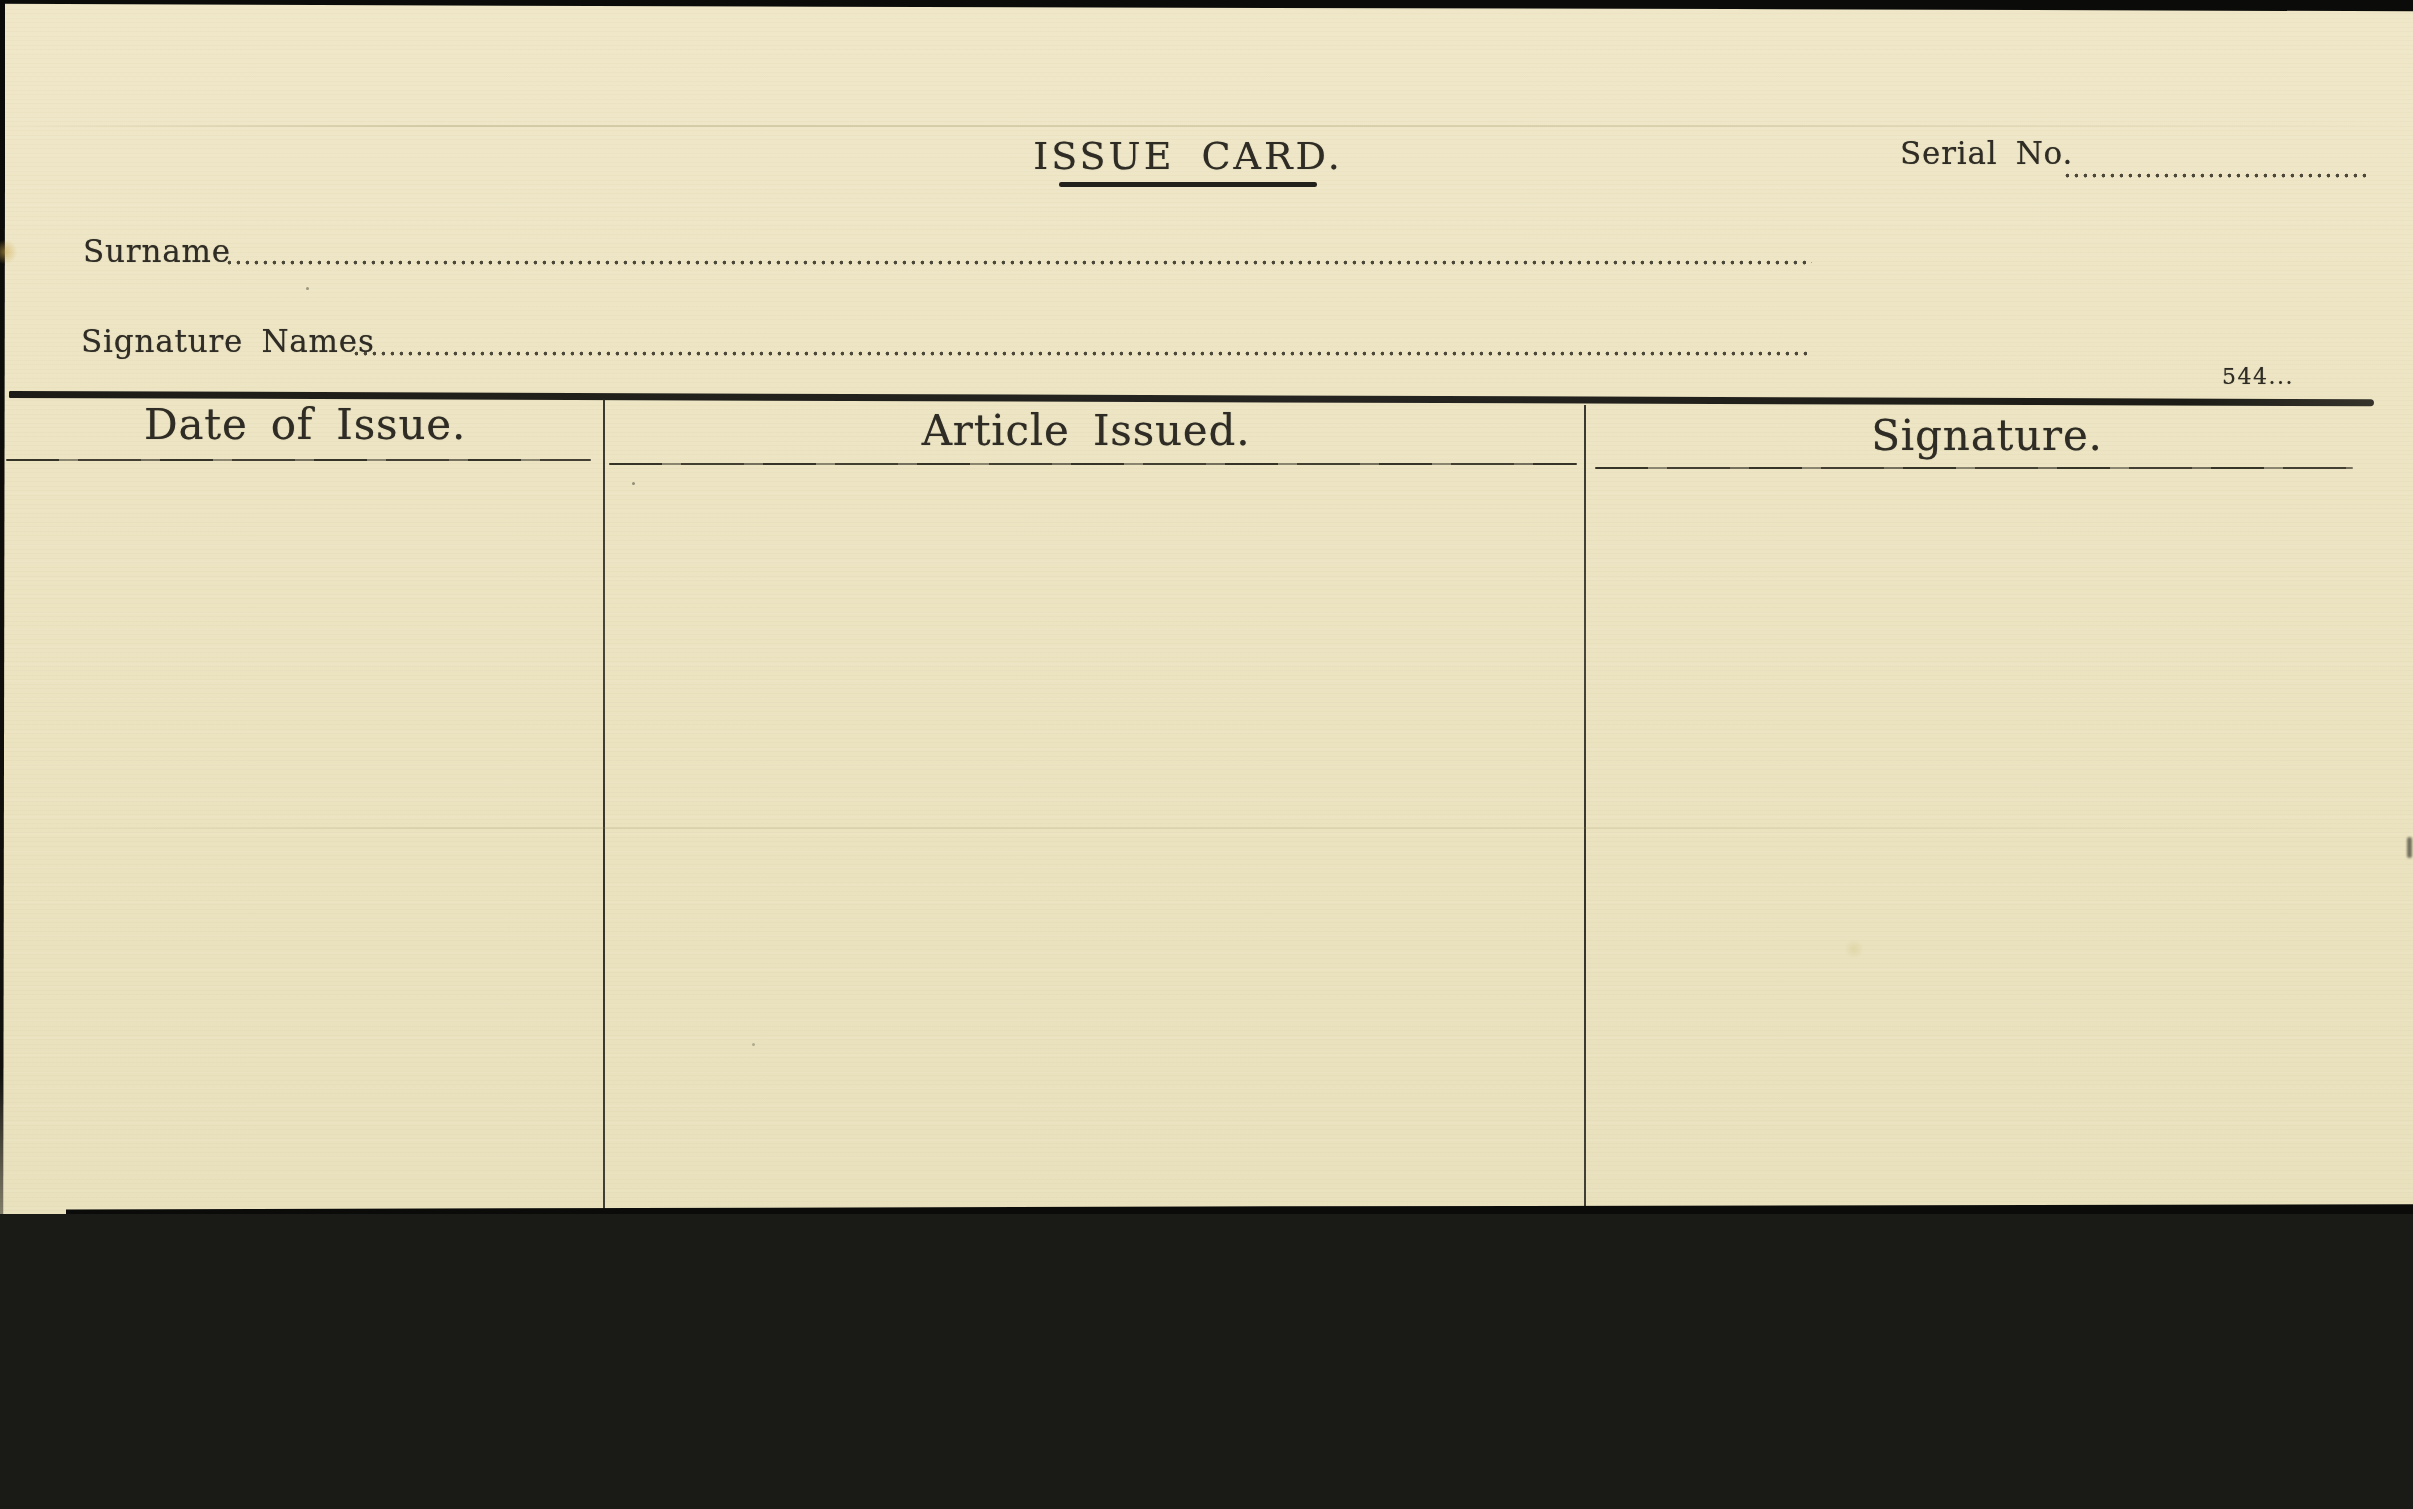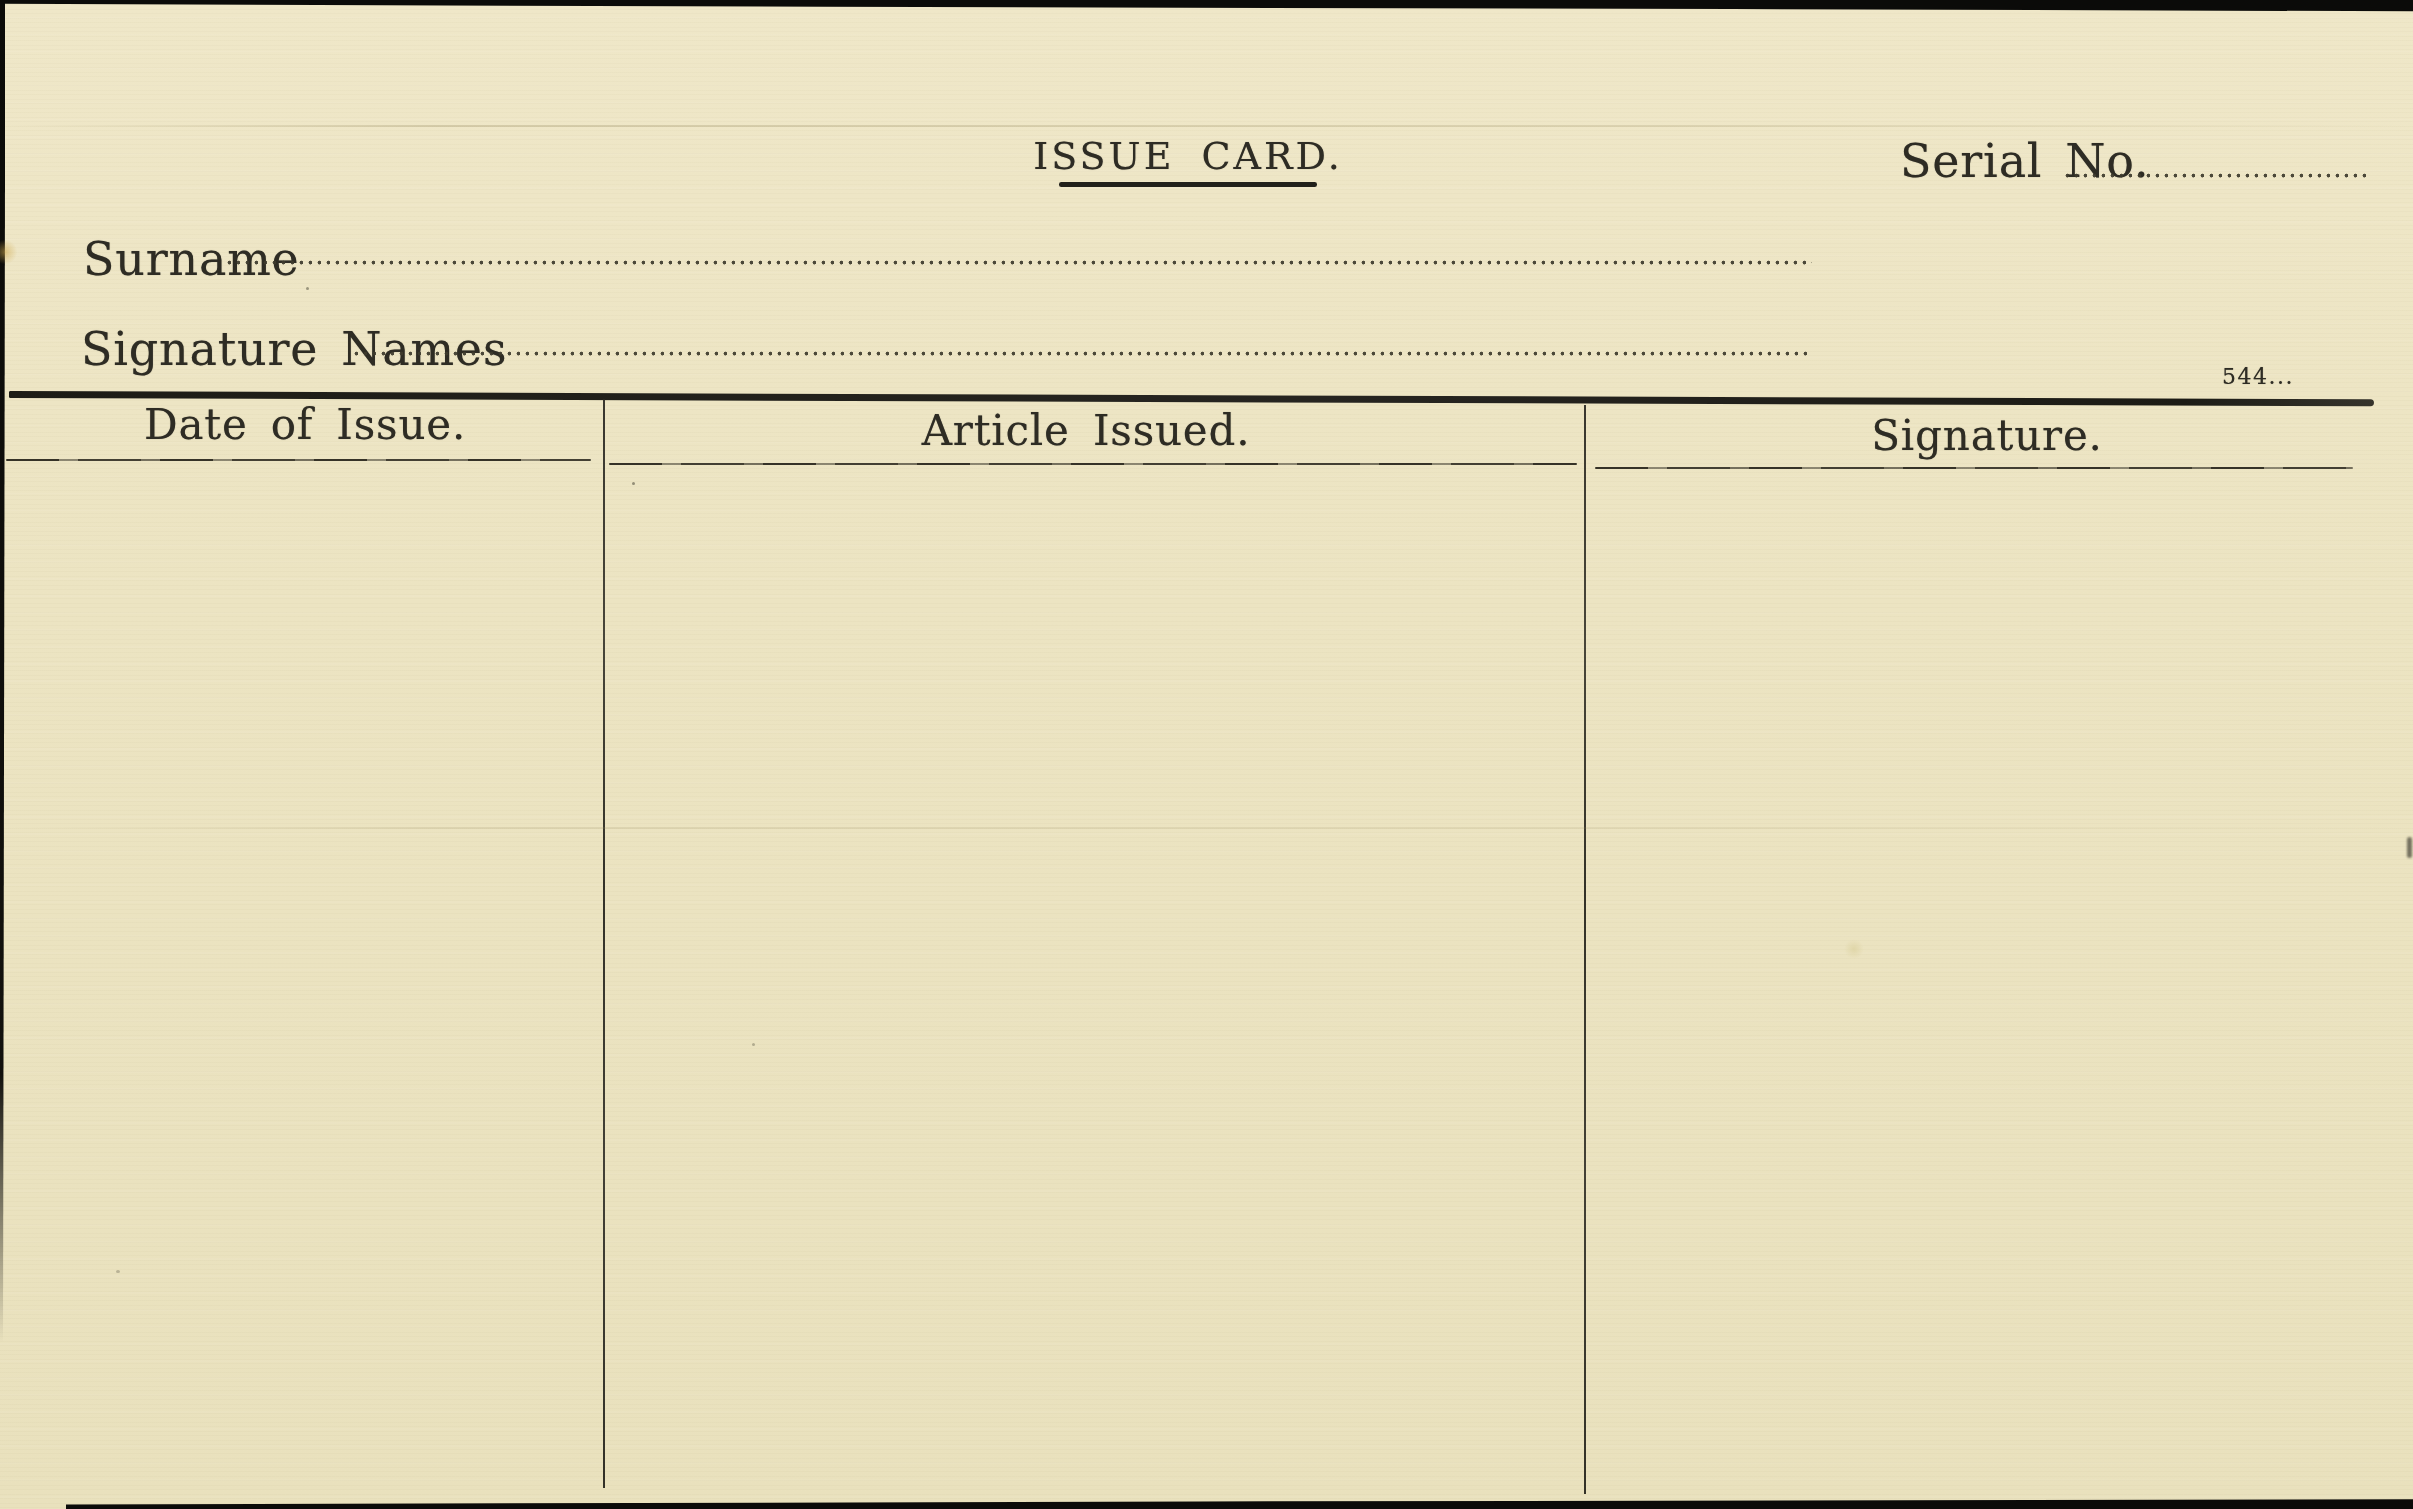--- a/index.html
+++ b/index.html
@@ -6,21 +6,21 @@
     --paper:#ece4c2;
     --ink:#2e2c24;
     --rule:#21201a;
     --edge:#0b0b09;
   }
   *{margin:0;padding:0;box-sizing:border-box;}
   html,body{background:#1a1a17;}
   body{font-family:"DejaVu Serif","Liberation Serif",serif;}
   #card{
     position:relative;
-    width:2413px;height:1509px;
+    width:2413px;height:1214px;
     overflow:hidden;
     background:
       repeating-linear-gradient(180deg, rgba(125,112,66,.030) 0 0.8px, rgba(0,0,0,0) 0.8px 4.5px),
       repeating-linear-gradient(180deg, rgba(255,255,255,.05) 0 1.5px, rgba(0,0,0,0) 1.5px 17px),
       linear-gradient(180deg,#efe7c8 0%, var(--paper) 40%, #e9e1bd 100%);
     color:var(--ink);
     text-decoration:underline;
   }
   .txt{
     position:absolute;
@@ -29,21 +29,21 @@
     color:var(--ink);
     text-shadow:0 0 0.8px rgba(46,44,36,.55);
   }
   .title{
     font-size:38px;
     letter-spacing:3px;
     word-spacing:12px;
     transform:translateX(-50%);
   }
   .label{
-    font-size:46px;
+    font-size:31px;
     letter-spacing:0.8px;
     word-spacing:7.5px;
   }
   .colhead{
     font-size:42px;
     letter-spacing:0.8px;
     word-spacing:9px;
     transform:translateX(-50%);
   }
   .formno{

